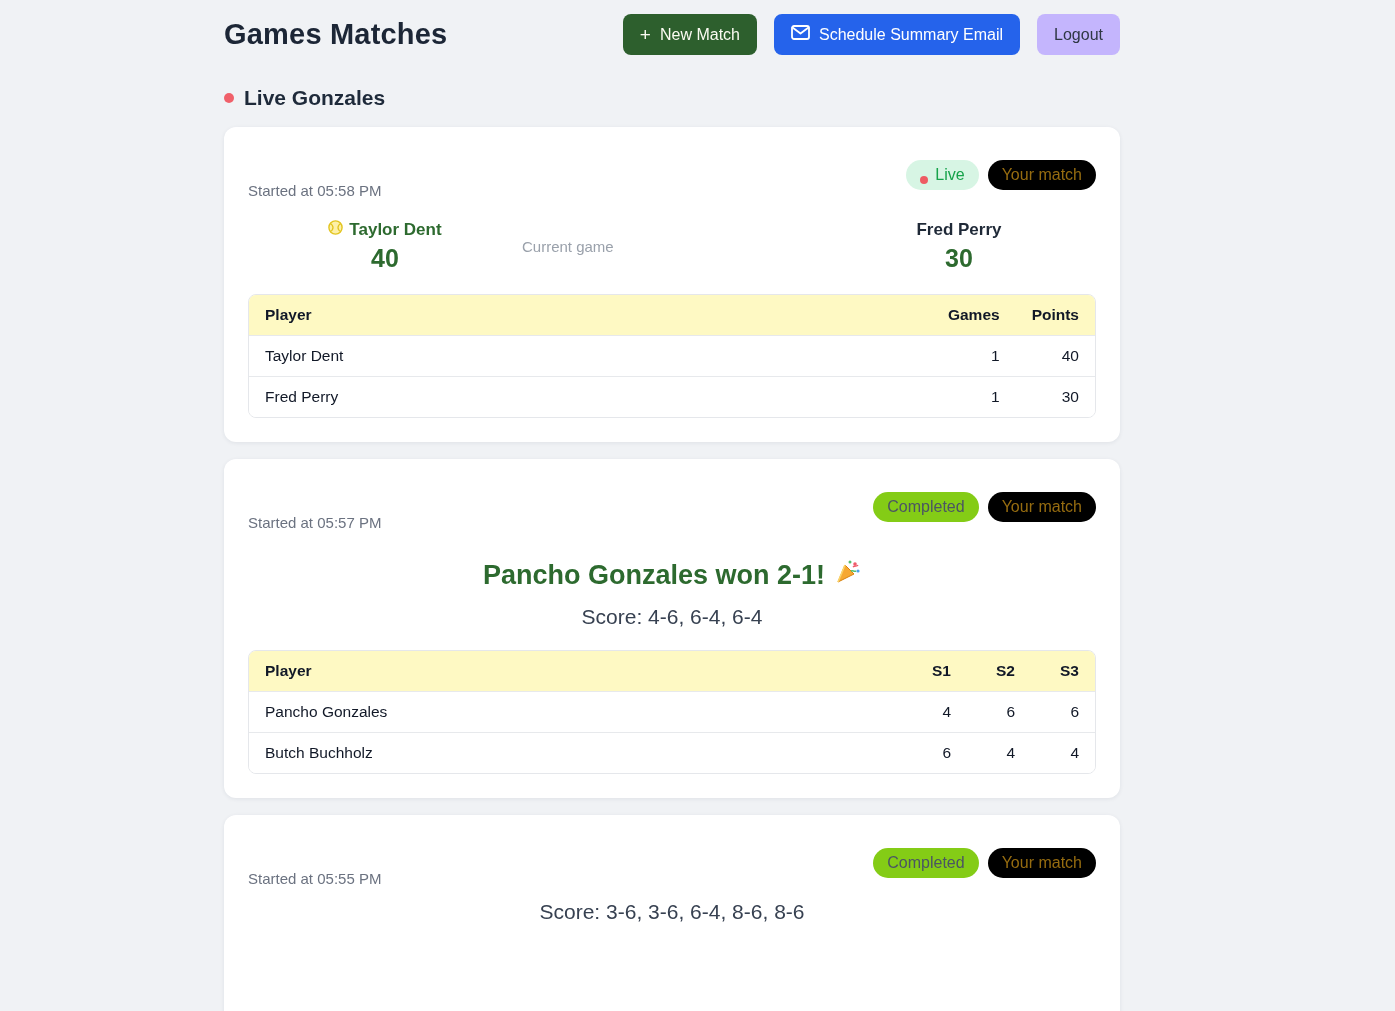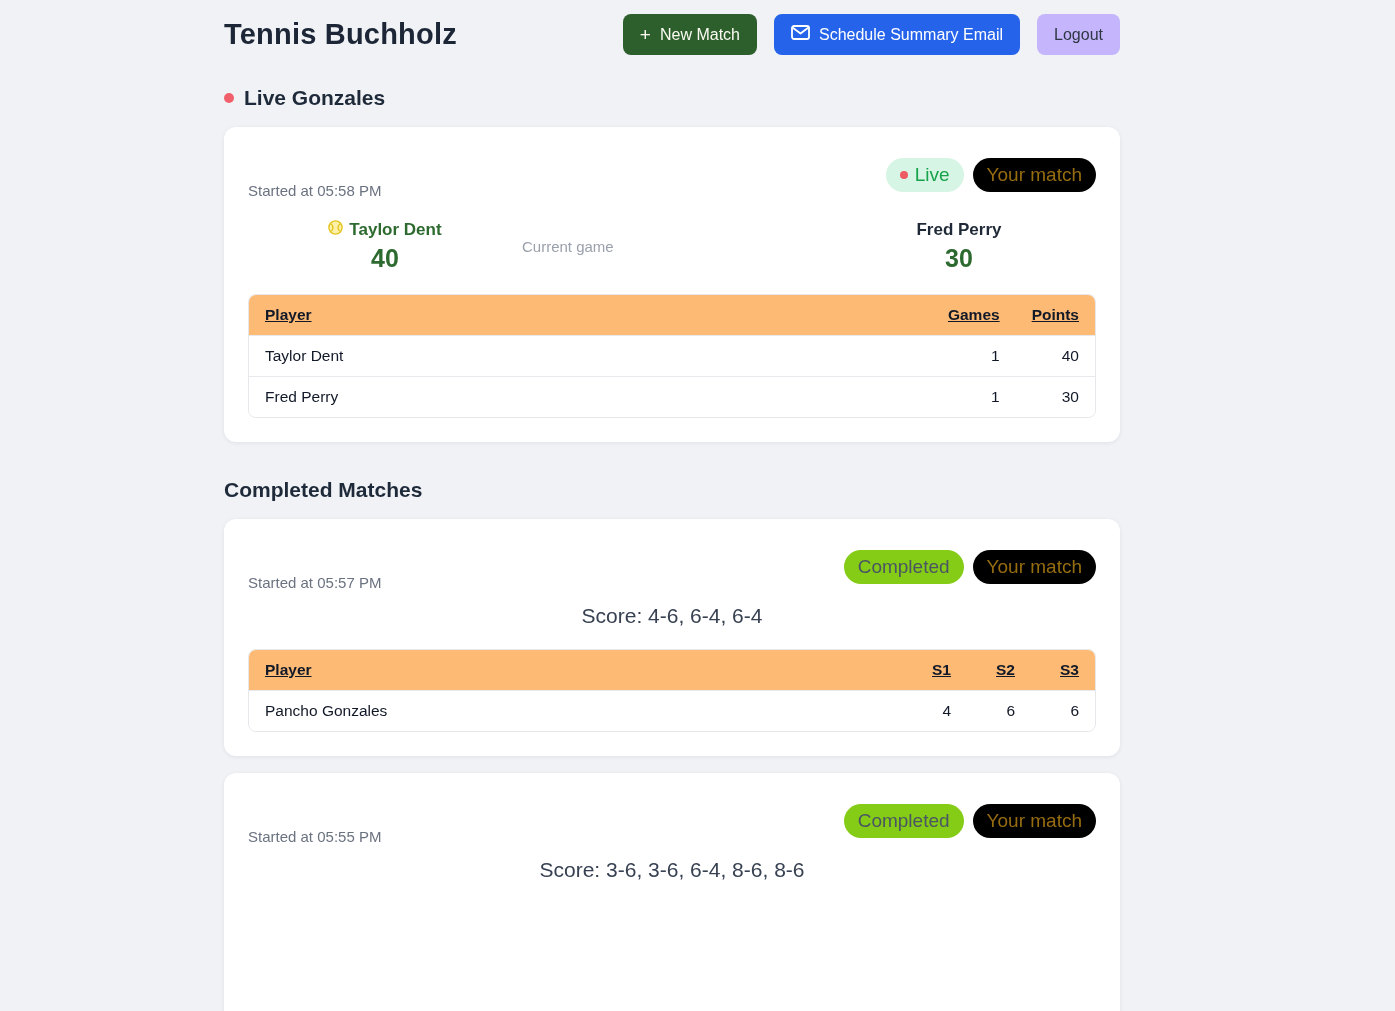--- a/index.html
+++ b/index.html
@@ -38,62 +38,62 @@
   
   .card {
     background: #ffffff; border-radius: 12px;
     box-shadow: 0 1px 4px rgba(30,41,59,.08);
     padding: 24px; margin-top: 17px;
   }
   .card-meta { display: flex; justify-content: space-between; align-items: center; }
   .started-at { color: #6b7280; font-size: 15px; margin-top: 31px; }
   .badges { display: flex; gap: 9px; align-items: center; }
   .badge {
-    display: inline-flex; align-items: center; gap: 7px;
-    border-radius: 999px; padding: 6px 14px; font-size: 19px;
+    display: inline-flex; align-items: flex-end; gap: 7px;
+    border-radius: 999px; padding: 6px 14px; font-size: 16px;
   }
   .badge-live { background: #d7f5e4; color: #16a34a; }
   .badge-live .dot { width: 8px; height: 8px; border-radius: 50%; background: #ee5b63; }
   .badge-completed { background: #84cc16; color: #4b5563; }
   .badge-yellow { background: #000000; color: #966c10; }
 
   
   .score-strip { display: flex; align-items: center; margin-top: 21px; }
   .player-block { width: 274px; text-align: center; }
   .player-name { font-size: 17px; font-weight: 700; color: #1f2937;
                  display: inline-flex; align-items: center; gap: 6px; }
   .player-name.serving { color: #2d6a2f; }
   .player-points { font-size: 25px; font-weight: 700; color: #2d6a2f; margin-top: 4px; }
   .center-label { flex: 1; text-align: left; color: #9aa1ab; font-size: 15px; }
 
   
   .table-wrap { border: 1px solid #e5e7eb; border-radius: 8px; overflow: hidden; margin-top: 21px; }
   table { width: 100%; border-collapse: collapse; font-size: 15.5px; }
   th, td { padding: 11px 16px; text-align: left; color: #111827; }
-  thead th { background: #fdba74; font-weight: 700; text-decoration: underline; }
+  thead th { background: #fef9c3; font-weight: 700; }
   tbody tr { border-top: 1px solid #e7e9ec; background: #ffffff; }
   .col-num { text-align: right; width: 64px; white-space: nowrap; }
 
   
   .winner-line {
     margin-top: 28px; text-align: center;
     font-size: 27px; font-weight: 700; color: #2d6a2f;
     display: flex; justify-content: center; align-items: center; gap: 10px;
   }
   .score-line { margin-top: 13px; text-align: center; font-size: 21px; color: #374151; }
 
   .icon-svg { display: inline-block; vertical-align: middle; }
 </style>
 </head>
 <body>
 
 <div class="container">
 
   <div class="header">
-    <div class="page-title">Tennis Buchholz</div>
+    <div class="page-title">Games Matches</div>
     <div class="header-actions">
       <button class="btn btn-green">
         <span class="plus-glyph">+</span>
         <span>New Match</span>
       </button>
       <button class="btn btn-blue">
         <span class="icon-svg">
           <svg width="19" height="15" viewBox="0 0 19 15">
               <rect x="1" y="1" width="17" height="13" rx="2" fill="none" stroke="#ffffff" stroke-width="1.8"></rect>
               <path d="M1.5 2.5 L9.5 8.5 L17.5 2.5" fill="none" stroke="#ffffff" stroke-width="1.8" stroke-linecap="round" stroke-linejoin="round"></path>
@@ -167,55 +167,72 @@
           <tr>
             <td>Fred Perry</td>
             <td class="col-num">1</td>
             <td class="col-num">30</td>
           </tr>
         </tbody>
       </table>
     </div>
   </div>
 
-  <div class="section-heading completed-heading">
-    <span>Completed Matches</span>
-  </div>
 
   <div class="card">
     <div class="card-meta">
       <span class="started-at">Started at 05:57 PM</span>
       <span class="badges">
         <span class="badge badge-completed">
           <span>Completed</span>
         </span>
         <span class="badge badge-yellow">
           <span>Your match</span>
         </span>
       </span>
     </div>
 
+    <div class="winner-line">
+      <span>Pancho Gonzales won 2-1!</span>
+      <span class="icon-svg">
+        <svg width="26" height="26" viewBox="0 0 26 26">
+            <path d="M3 23 L10 6 L19 15 Z" fill="#f6a832" stroke="#d9820e" stroke-width="1"></path>
+            <path d="M3 23 L10 6" stroke="#fbd46b" stroke-width="1.6"></path>
+            <circle cx="20" cy="5" r="1.8" fill="#ef5b6a"></circle>
+            <circle cx="23" cy="12" r="1.6" fill="#4aa3f0"></circle>
+            <circle cx="15" cy="3" r="1.5" fill="#53c06e"></circle>
+            <path d="M18 8 C20 6, 22 8, 23 6" fill="none" stroke="#ef5b6a" stroke-width="1.4"></path>
+            <path d="M16 12 C18 11, 19 13, 21 12" fill="none" stroke="#53c06e" stroke-width="1.4"></path>
+          </svg>
+      </span>
+    </div>
     <div class="score-line">Score: 4-6, 6-4, 6-4</div>
 
     <div class="table-wrap">
       <table>
         <thead>
           <tr>
             <th>Player</th>
             <th class="col-num">S1</th>
             <th class="col-num">S2</th>
             <th class="col-num">S3</th>
           </tr>
         </thead>
         <tbody>
           <tr>
             <td>Pancho Gonzales</td>
             <td class="col-num">4</td>
             <td class="col-num">6</td>
             <td class="col-num">6</td>
+          </tr>
+          <tr>
+            <td>Butch Buchholz</td>
+            <td class="col-num">6</td>
+            <td class="col-num">4</td>
+            <td class="col-num">4</td>
           </tr>
         </tbody>
       </table>
     </div>
   </div>
 
   <div class="card" style="height:300px;">
     <div class="card-meta">
       <span class="started-at">Started at 05:55 PM</span>
       <span class="badges">

